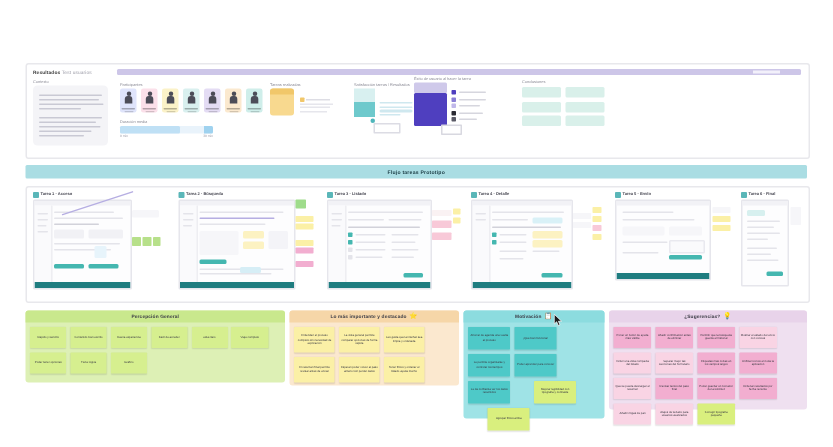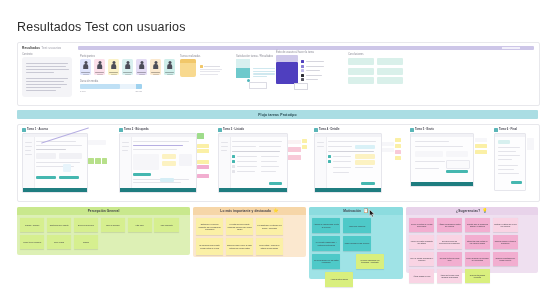--- a/index.html
+++ b/index.html
@@ -167,21 +167,20 @@
   .sect-pink .note.lime{background:#d9ef7e;}
 
   
   .cursor{position:absolute;left:369px;top:209px;width:6px;height:9px;}
 </style>
 </head>
 <body>
 
 <div class="canvas">
 
-  <div class="page-title">Resultados Test con usuarios</div>
 
   <div class="frame top-panel">
     <div class="tp-title">
       <b>Resultados</b> <span>Test usuarios</span>
     </div>
     <div class="tp-sub">Contexto</div>
     <div class="tp-textbox">
       <div class="tp-line" style="left:4px;top:6px;width:42px;"></div>
       <div class="tp-line" style="left:4px;top:9px;width:40px;"></div>
       <div class="tp-line" style="left:4px;top:12px;width:43px;"></div>

